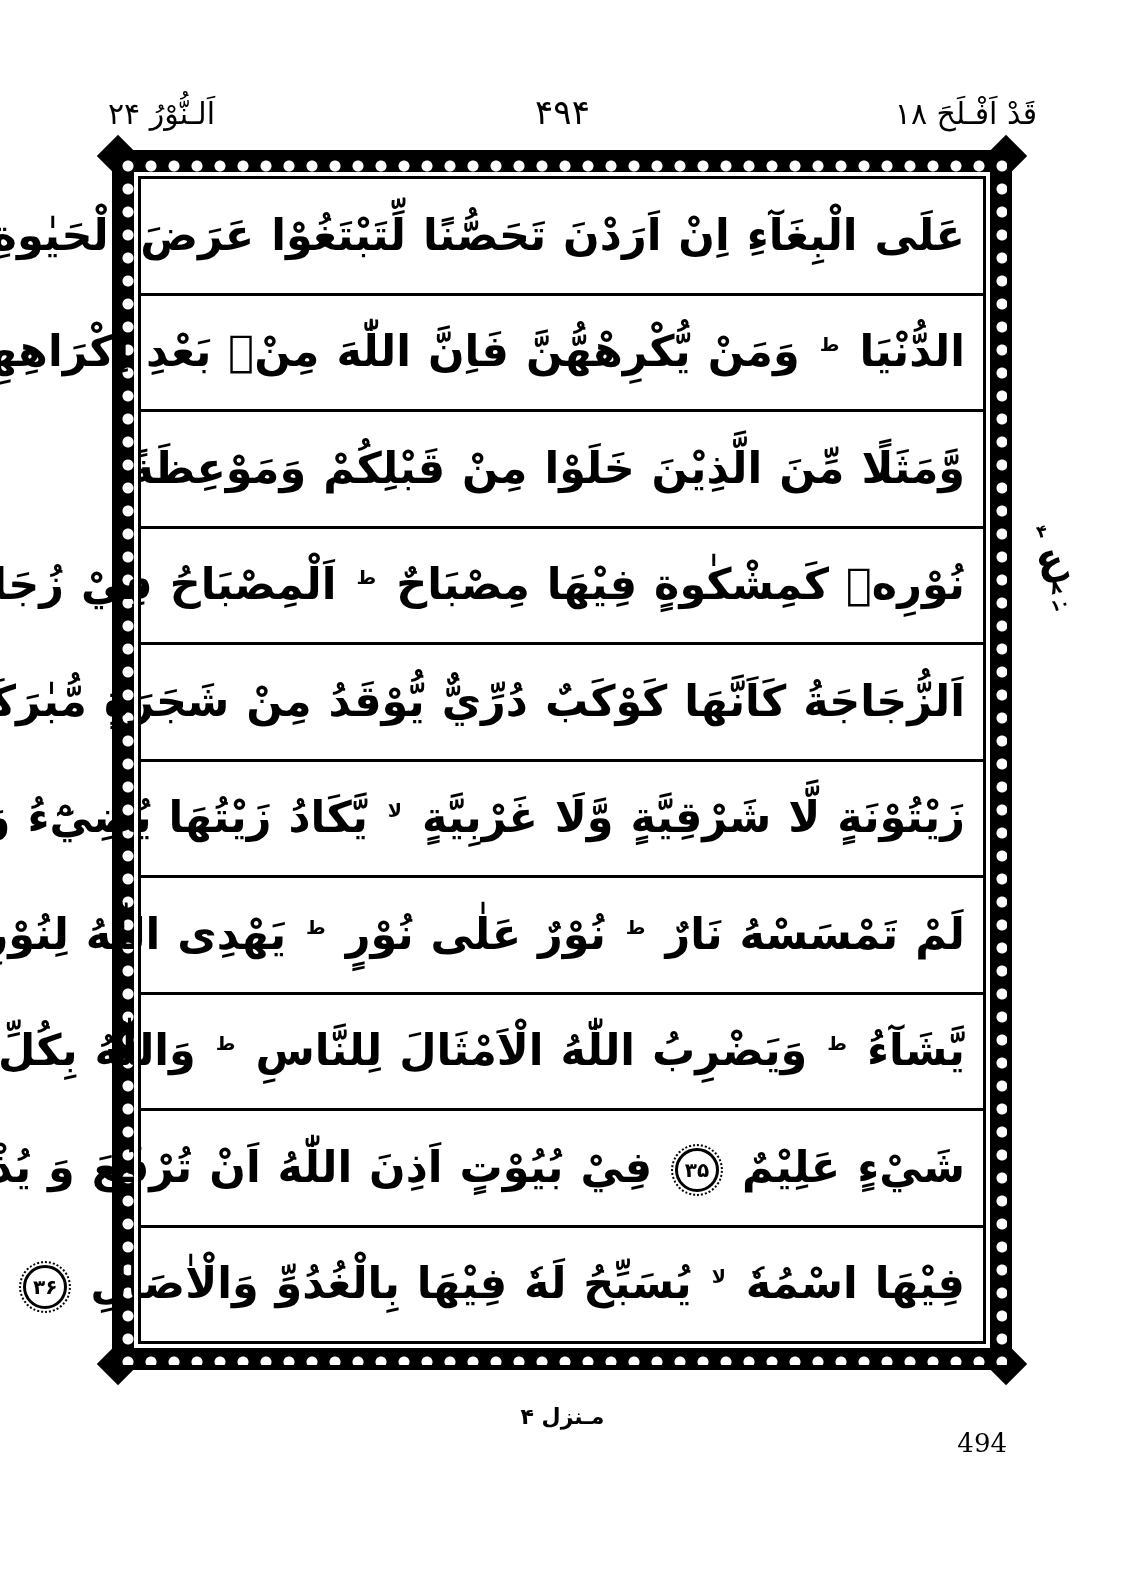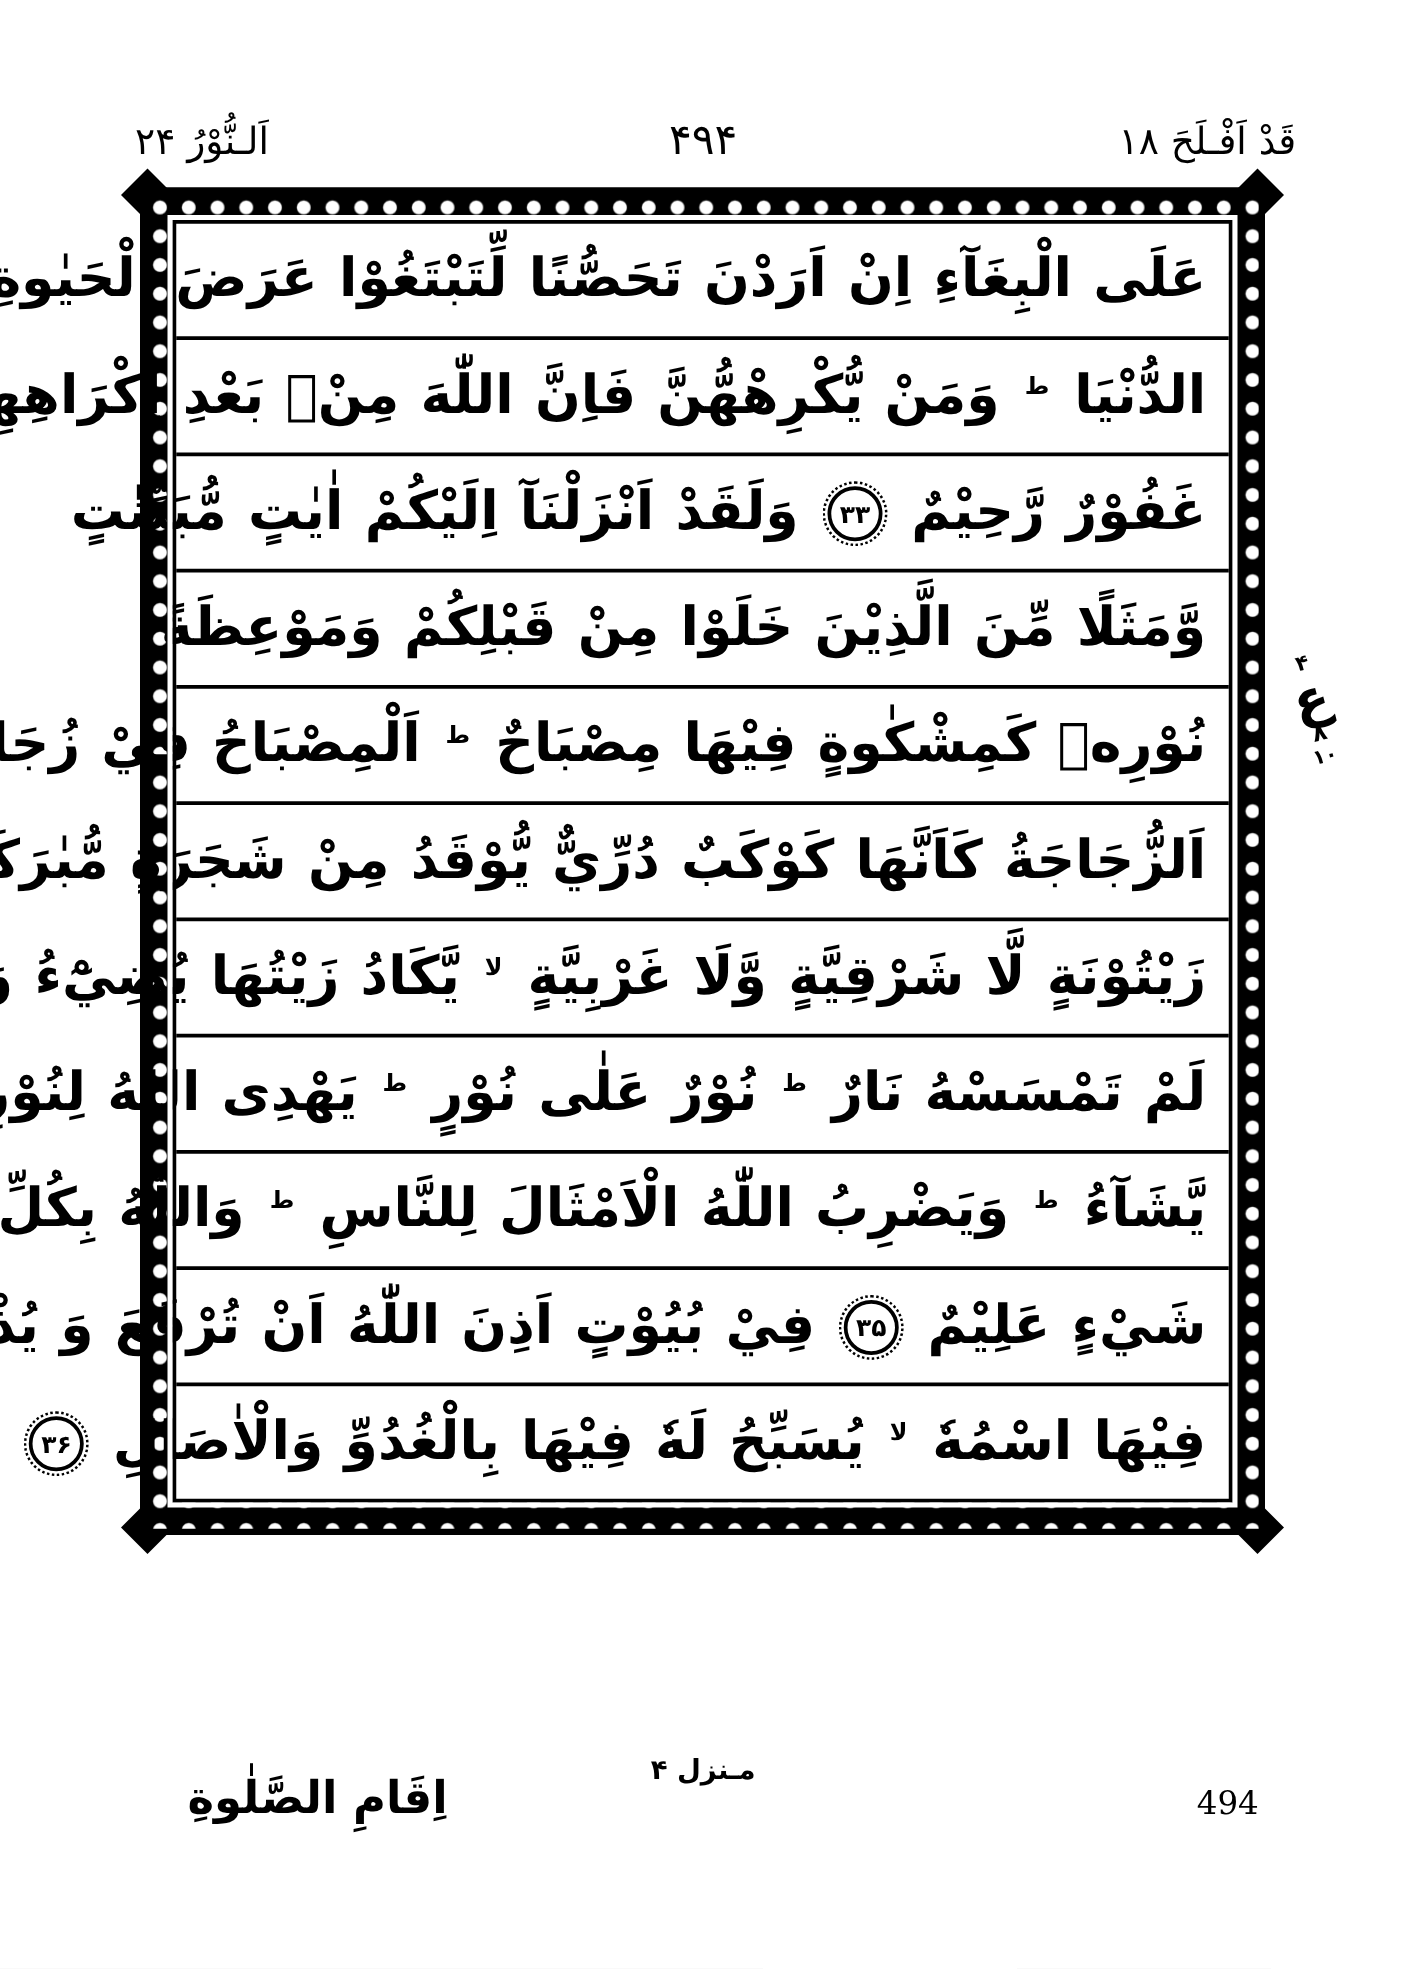--- a/index.html
+++ b/index.html
@@ -7,21 +7,21 @@
     position:relative;width:1125px;height:1575px;background:#fff;overflow:hidden;
     font-family:"DejaVu Sans",sans-serif;color:#000;
   }
   
   .hdr{position:absolute;top:96px;font-weight:400;font-size:30px;direction:rtl;white-space:nowrap;}
   .hdr-left{left:108px;}
   .hdr-center{left:50%;transform:translateX(-50%);font-size:34px;top:92px;}
   .hdr-right{right:88px;}
   
   .frame{
-    position:absolute;left:112px;top:150px;width:900px;height:1078px;
+    position:absolute;left:112px;top:150px;width:900px;height:1220px;
     box-sizing:border-box;border:5px solid #000;background:#000;
   }
   .orn{
     position:absolute;inset:0;padding:21px;box-sizing:border-box;
     background-color:#000;
     background-image:radial-gradient(circle at 11px 11px,#fff 5px,rgba(0,0,0,0) 6px);
     background-size:23px 23px;
   }
   .inner{
     height:100%;box-sizing:border-box;background:#fff;
@@ -81,23 +81,20 @@
     <div class="corner br"></div>
     <div class="orn">
       <div class="inner" id="lines-container">
           <div class="line">
             <div class="line-text"><span>عَلَى الْبِغَآءِ اِنْ اَرَدْنَ تَحَصُّنًا لِّتَبْتَغُوْا عَرَضَ الْحَيٰوةِ</span></div>
           </div>
           <div class="line">
             <div class="line-text"><span>الدُّنْيَا</span> <span class="seg-s">ط</span> <span>وَمَنْ يُّكْرِهْهُّنَّ فَاِنَّ اللّٰهَ مِنْۢ بَعْدِ اِكْرَاهِهِنَّ</span></div>
           </div>
           <div class="line">
-            <div class="line-text"><span>غَفُوْرٌ رَّحِيْمٌ</span> <span class="medallion">۳۳</span> <span>وَلَقَدْ اَنْزَلْنَآ اِلَيْكُمْ اٰيٰتٍ مُّبَيِّنٰتٍ</span></div>
-          </div>
-          <div class="line">
             <div class="line-text"><span>وَّمَثَلًا مِّنَ الَّذِيْنَ خَلَوْا مِنْ قَبْلِكُمْ وَمَوْعِظَةً</span></div>
           </div>
           <div class="line">
             <div class="line-text"><span>نُوْرِهٖ كَمِشْكٰوةٍ فِيْهَا مِصْبَاحٌ</span> <span class="seg-s">ط</span> <span>اَلْمِصْبَاحُ فِيْ زُجَاجَةٍ</span> </div>
           </div>
           <div class="line">
             <div class="line-text"><span>اَلزُّجَاجَةُ كَاَنَّهَا كَوْكَبٌ دُرِّيٌّ يُّوْقَدُ مِنْ شَجَرَةٍ مُّبٰرَكَةٍ</span></div>
           </div>
           <div class="line">
             <div class="line-text"><span>زَيْتُوْنَةٍ لَّا شَرْقِيَّةٍ وَّلَا غَرْبِيَّةٍ</span> <span class="seg-s">لا</span> <span>يَّكَادُ زَيْتُهَا يُضِيْٓءُ وَلَوْ</span></div>
@@ -118,17 +115,16 @@
     </div>
   </div>
 
   <div class="ruku">
     <div class="r-top">۴</div>
     <div class="r-ain">ع</div>
     <div class="r-mid">۸</div>
     <div class="r-bot">۱۰</div>
   </div>
 
-  <div class="ftr-catchword">اِقَامِ الصَّلٰوةِ</div>
   <div class="ftr-manzil">مـنزل ۴</div>
   <div class="ftr-page">494</div>
 
 </div>
 
 </body></html>

